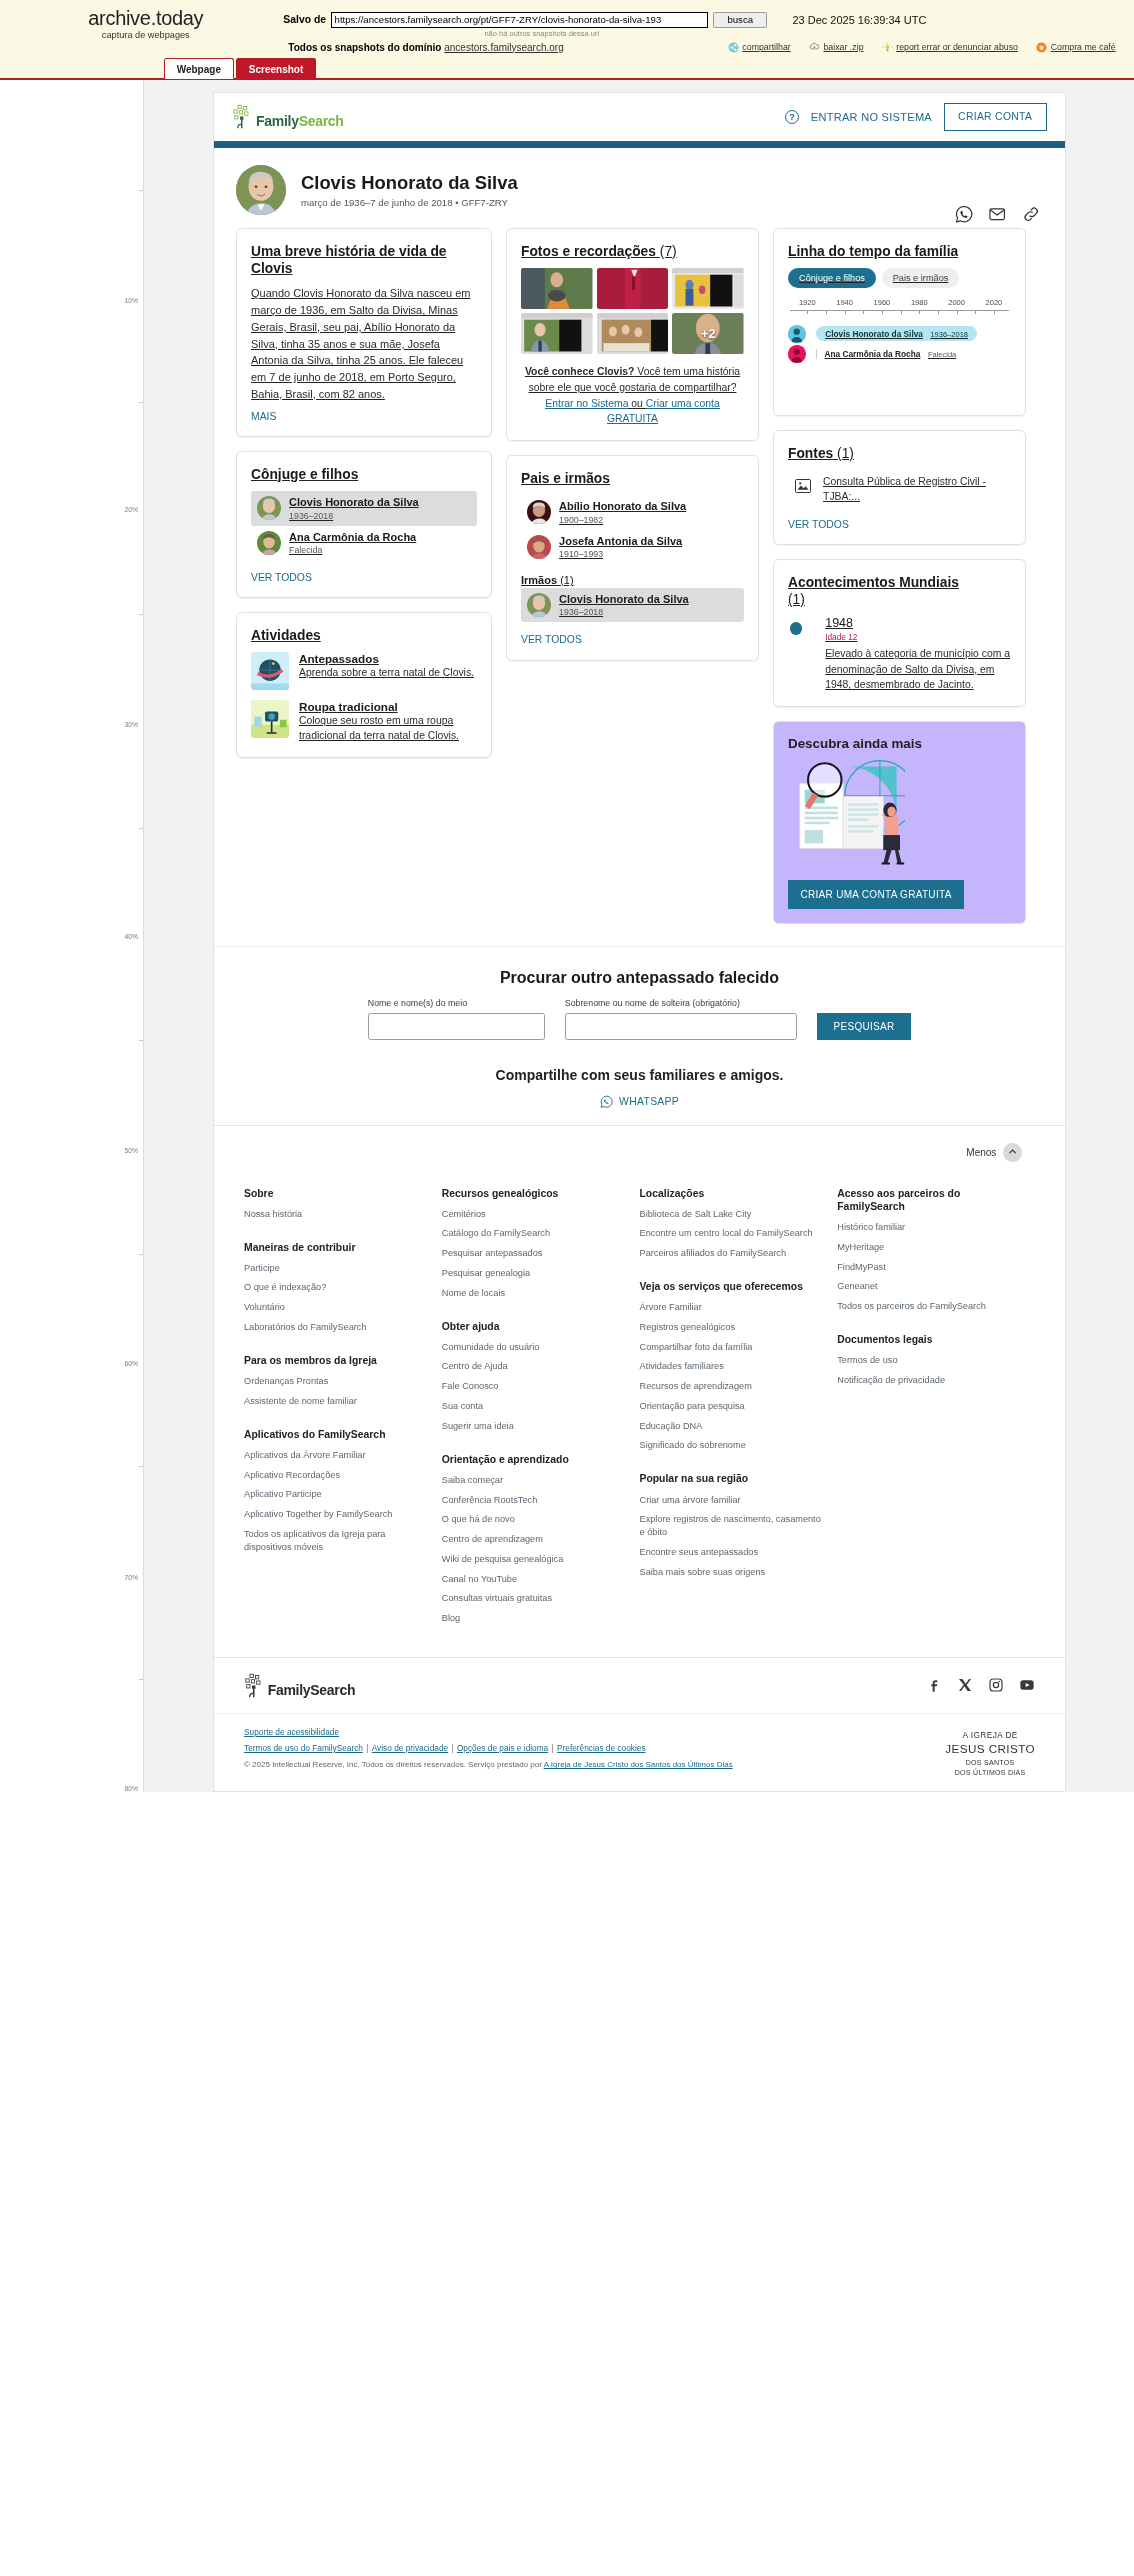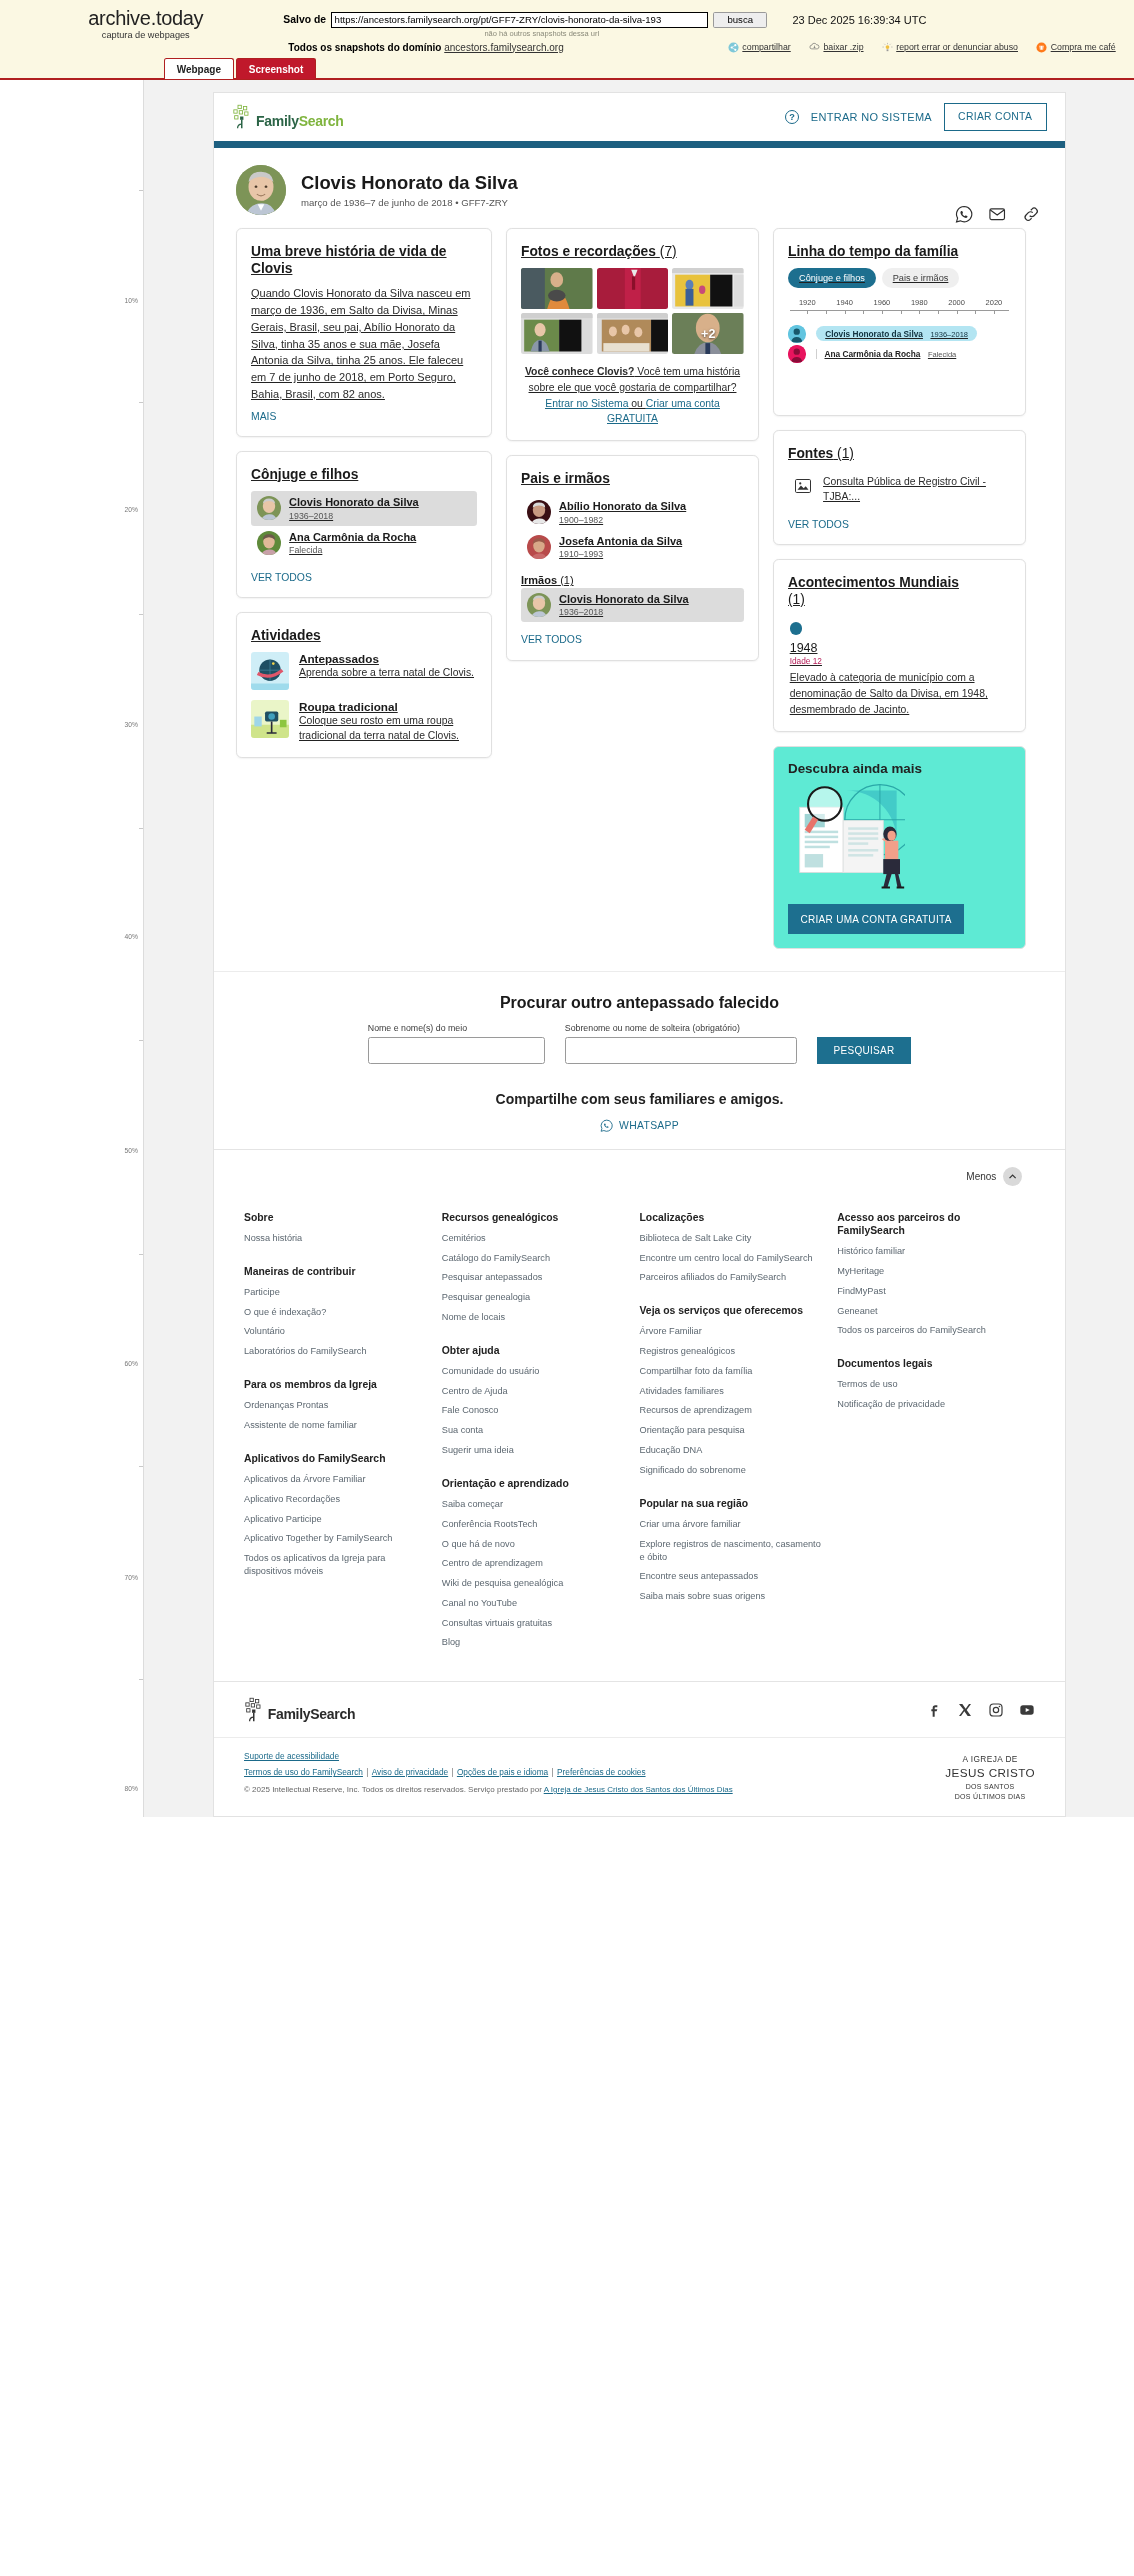--- a/index.html
+++ b/index.html
@@ -181,28 +181,28 @@
   .tl-plain .n{ font-size:8.3px; font-weight:bold; color:#222;}
   .tl-plain .d{ font-size:7.5px; color:#555;}
   .tl-spacer{height:38px;}
 
   
   .src-row{ display:flex; align-items:flex-start; gap:11.7px; padding:3.3px 6.7px;}
   .src-ic{ width:16.7px;height:14px;border:1.3px solid #333;border-radius:1.7px;flex:none; position:relative; margin-top:5px;}
   .src-tx{ font-size:10.4px; line-height:1.45; color:#2b2b2b;}
 
   
-  .we{ display:flex; gap:6px; padding-left:1.7px;flex-direction:column;}
+  .we{ display:flex; gap:23px; padding-left:1.7px;}
   .we-dot{ width:12.5px;height:12.5px;border-radius:50%;background:#1d6f8f;flex:none;margin-top:5.8px;}
   .we-y{ font-size:12.5px; color:#1a1a1a;}
   .we-age{ font-size:8.3px; color:#b5205a; margin:1.7px 0 4.2px 0;}
   .we-tx{ font-size:10.4px; line-height:1.5; color:#2b2b2b;}
 
   
-  .disc{ background:#5eead4; border-radius:5.8px; padding:14px; border:0.8px solid #e0e0e0;}
+  .disc{ background:#c4b5fd; border-radius:5.8px; padding:14px; border:0.8px solid #e0e0e0;}
   .disc h2{ margin:0 0 6.7px 0; font-size:13.4px; font-weight:bold;}
   .disc-body{ display:flex; gap:5px;}
   .disc-tx{ font-size:10.4px; line-height:1.52; color:#2b2b2b; width:109px;}
   .disc-art{ flex:1; position:relative; min-height:100px;}
   .btn-solid{
     background:#1d6f8f; color:#fff; border:none; font-size:10px;
     padding:9.2px 12.5px; letter-spacing:0.3px; cursor:pointer; margin-top:10px;
     display:inline-block;
   }
 

